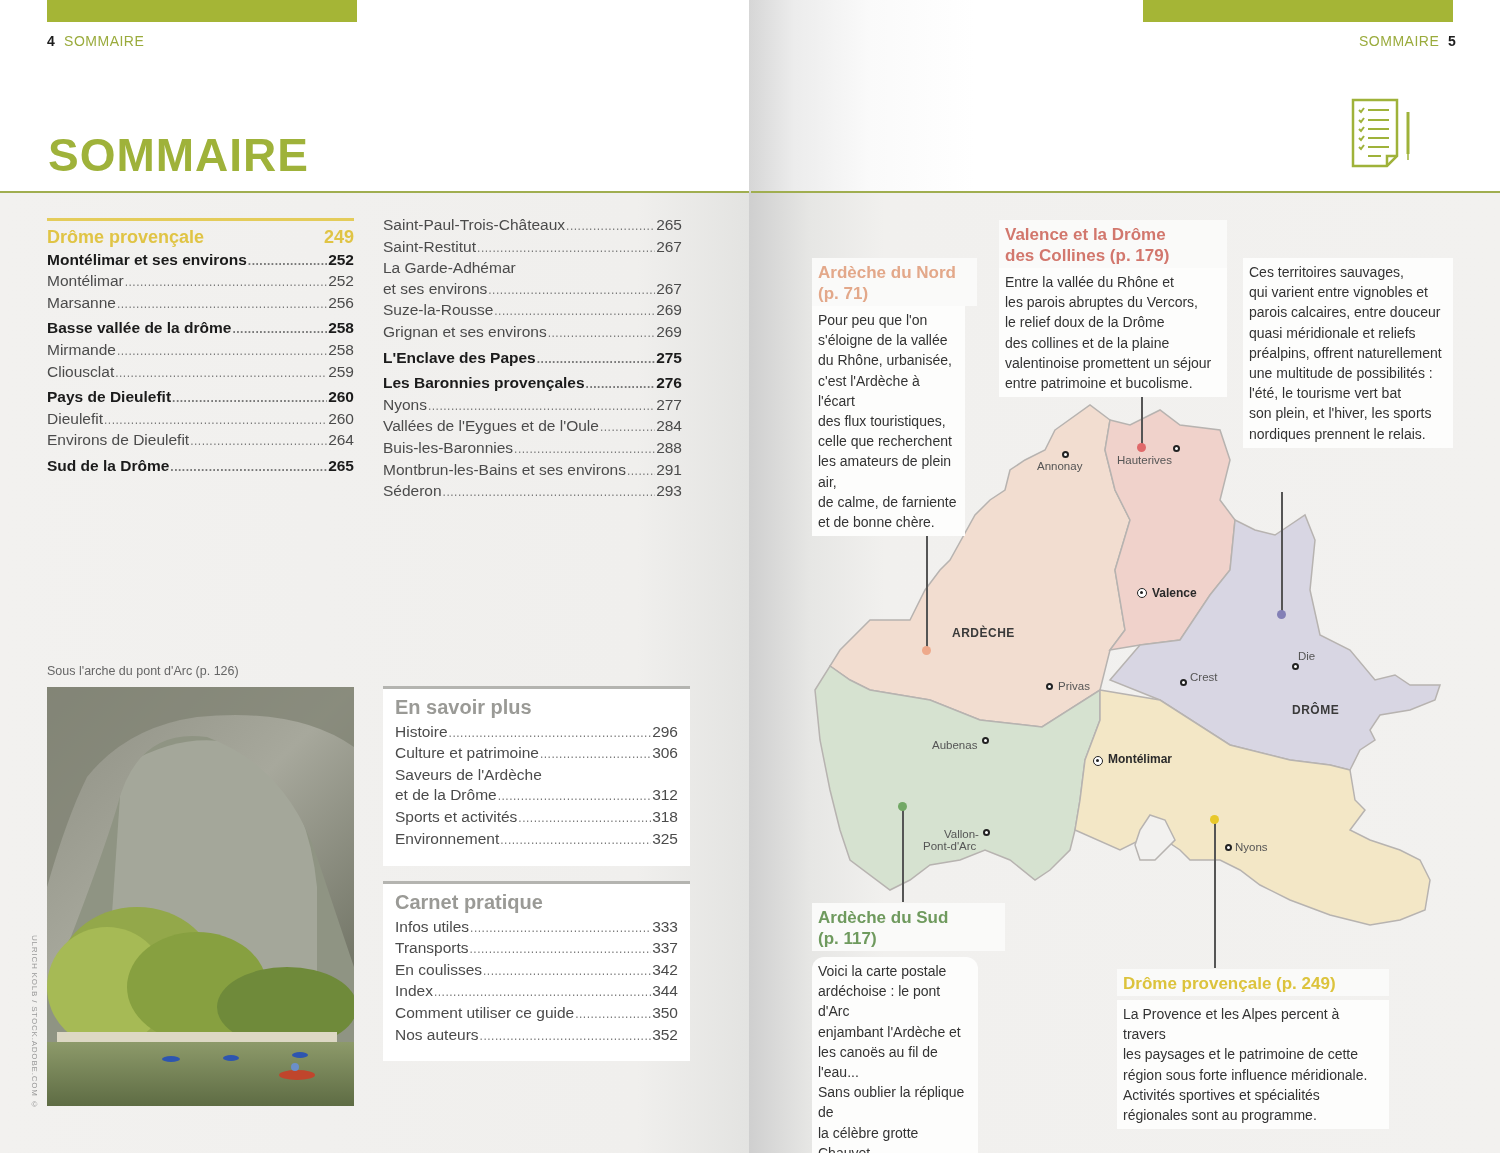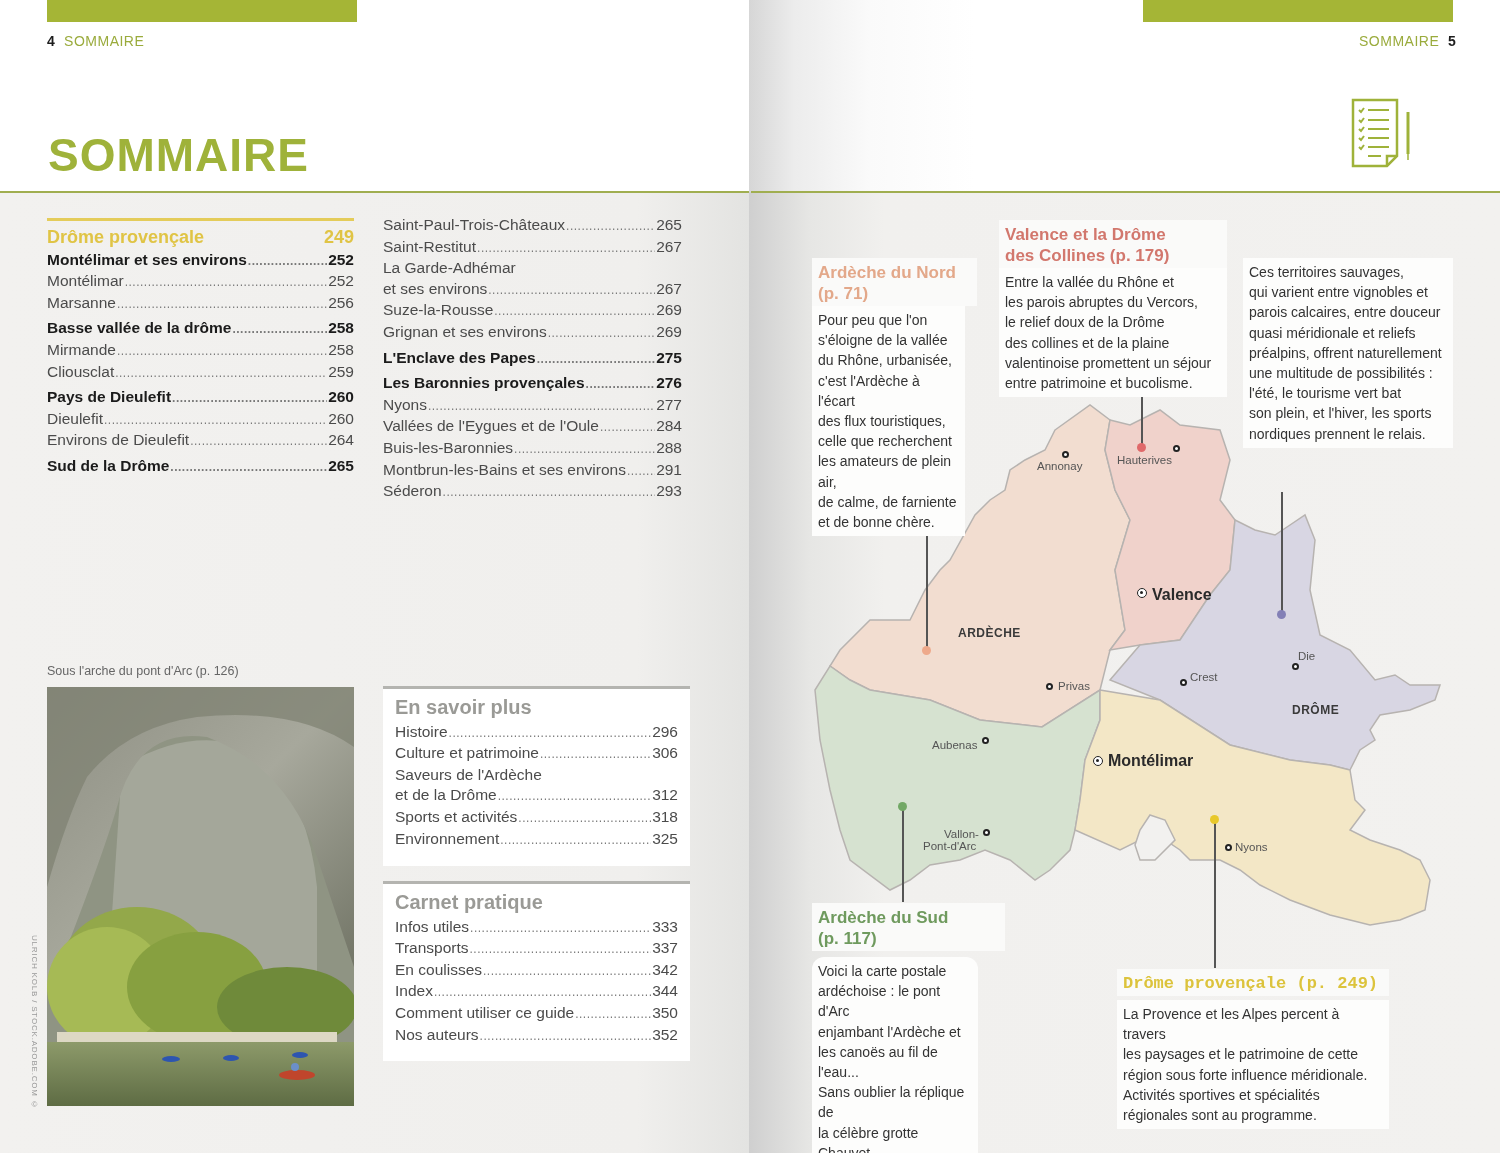--- a/index.html
+++ b/index.html
@@ -40,21 +40,21 @@
 
   
   .doc-icon { position: absolute; left: 1351px; top: 98px; }
 
   .callout { position: absolute; font-family: "Liberation Sans", sans-serif; }
   .callout .c-title { background: #fafaf9; font-weight: bold; font-size: 17px; line-height: 21px; padding: 4px 6px 2px 6px; display: inline-block; }
   .callout .c-body { background: #fdfdfc; font-size: 14px; line-height: 20.2px; color: #333; padding: 4px 8px 4px 6px; display: inline-block; }
 
   .map { position: absolute; left: 810px; top: 390px; }
   .city { position: absolute; font-size: 11.5px; color: #555; white-space: nowrap; }
-  .city.major { font-weight: bold; color: #2a2a2a; font-size: 16px; }
+  .city.major { font-weight: bold; color: #2a2a2a; font-size: 12px; }
   .dept { position: absolute; font-size: 12px; font-weight: bold; color: #3a3a3a; letter-spacing: 0.5px; }
   .dot { position: absolute; width: 7px; height: 7px; border: 2px solid #222; border-radius: 50%; background: #fff; }
   .dot.big { width: 10px; height: 10px; border: 1.5px solid #222; }
   .dot.big::after { content: ""; position: absolute; left: 2px; top: 2px; width: 3px; height: 3px; border-radius: 50%; background: #222; }
   .leader { position: absolute; width: 1.5px; background: #555; }
   .pin { position: absolute; width: 9px; height: 9px; border-radius: 50%; }
 </style>
 </head>
 <body>
 
@@ -342,21 +342,21 @@
       <path d="M330 255 L370 250 L400 205 L420 180 L425 130 L445 140 L465 145 L480 135 L495 125 L505 150 L500 200 L510 245 L540 260 L565 290 L585 285 L600 295 L630 295 L625 310 L600 320 L570 325 L560 340 L565 350 L550 360 L540 380 L520 375 L480 370 L420 355 L350 310 L300 290 Z" fill="#d8d6e3"></path>
 
       <path d="M20 276 L40 290 L60 300 L120 310 L170 330 L232 337 L290 300 L290 330 L275 370 L270 410 L265 440 L260 460 L240 480 L225 490 L200 470 L175 460 L150 470 L120 475 L100 490 L80 500 L40 470 L30 440 L20 400 L10 350 L5 300 Z" fill="#d6e2d0"></path>
 
       <path d="M290 300 L350 310 L420 355 L480 370 L520 375 L540 380 L545 410 L555 420 L540 440 L560 450 L590 460 L610 470 L620 490 L615 520 L590 530 L560 535 L520 525 L480 510 L450 495 L430 480 L410 470 L380 470 L370 460 L355 450 L340 445 L310 460 L265 440 L270 410 L275 370 L290 330 Z" fill="#f3e7c6"></path>
 
       <path d="M340 425 L355 430 L365 450 L345 470 L330 470 L325 455 L330 440 Z" fill="#f2f1ef"></path>
     </g>
   </svg>
 
-  <div class="dept" style="left:148px;top:236px;">ARDÈCHE</div>
+  <div class="dept" style="left:142px;top:236px;">ARDÈCHE</div>
   <div class="dept" style="left:482px;top:313px;">DRÔME</div>
 
   <div class="dot" style="left:252px;top:61px;"></div>
   <div class="city" style="left:227px;top:70px;">Annonay</div>
   <div class="dot" style="left:363px;top:55px;"></div>
   <div class="city" style="left:307px;top:64px;">Hauterives</div>
   <div class="dot big" style="left:327px;top:198px;"></div>
   <div class="city major" style="left:342px;top:196px;">Valence</div>
   <div class="dot" style="left:236px;top:293px;"></div>
   <div class="city" style="left:248px;top:290px;">Privas</div>
@@ -408,17 +408,17 @@
 
 <div class="callout" style="left:812px;top:903px;width:193px;">
   <div class="c-title" style="color:#6f9a5e;width:193px;">
     <span>Ardèche du Sud</span><br>
     <span>(p. 117)</span>
   </div>
   <div class="c-body" id="body-ardeche-sud" style="width:166px;margin-top:6px;border-radius:12px;"><div>Voici la carte postale</div><div>ardéchoise : le pont d'Arc</div><div>enjambant l'Ardèche et</div><div>les canoës au fil de l'eau...</div><div>Sans oublier la réplique de</div><div>la célèbre grotte Chauvet,</div><div>qui attire aussi les sauvages.</div></div>
 </div>
 
 <div class="callout" style="left:1117px;top:969px;width:272px;">
-  <div class="c-title" style="color:#dcc33c;width:272px;font-family:Liberation Mono, monospace;">
+  <div class="c-title" style="color:#dcc33c;width:272px;">
     <span>Drôme provençale (p. 249)</span>
   </div>
   <div class="c-body" id="body-drome-provencale" style="width:272px;margin-top:4px;"><div>La Provence et les Alpes percent à travers</div><div>les paysages et le patrimoine de cette</div><div>région sous forte influence méridionale.</div><div>Activités sportives et spécialités</div><div>régionales sont au programme.</div></div>
 </div>
 
 </body></html>

